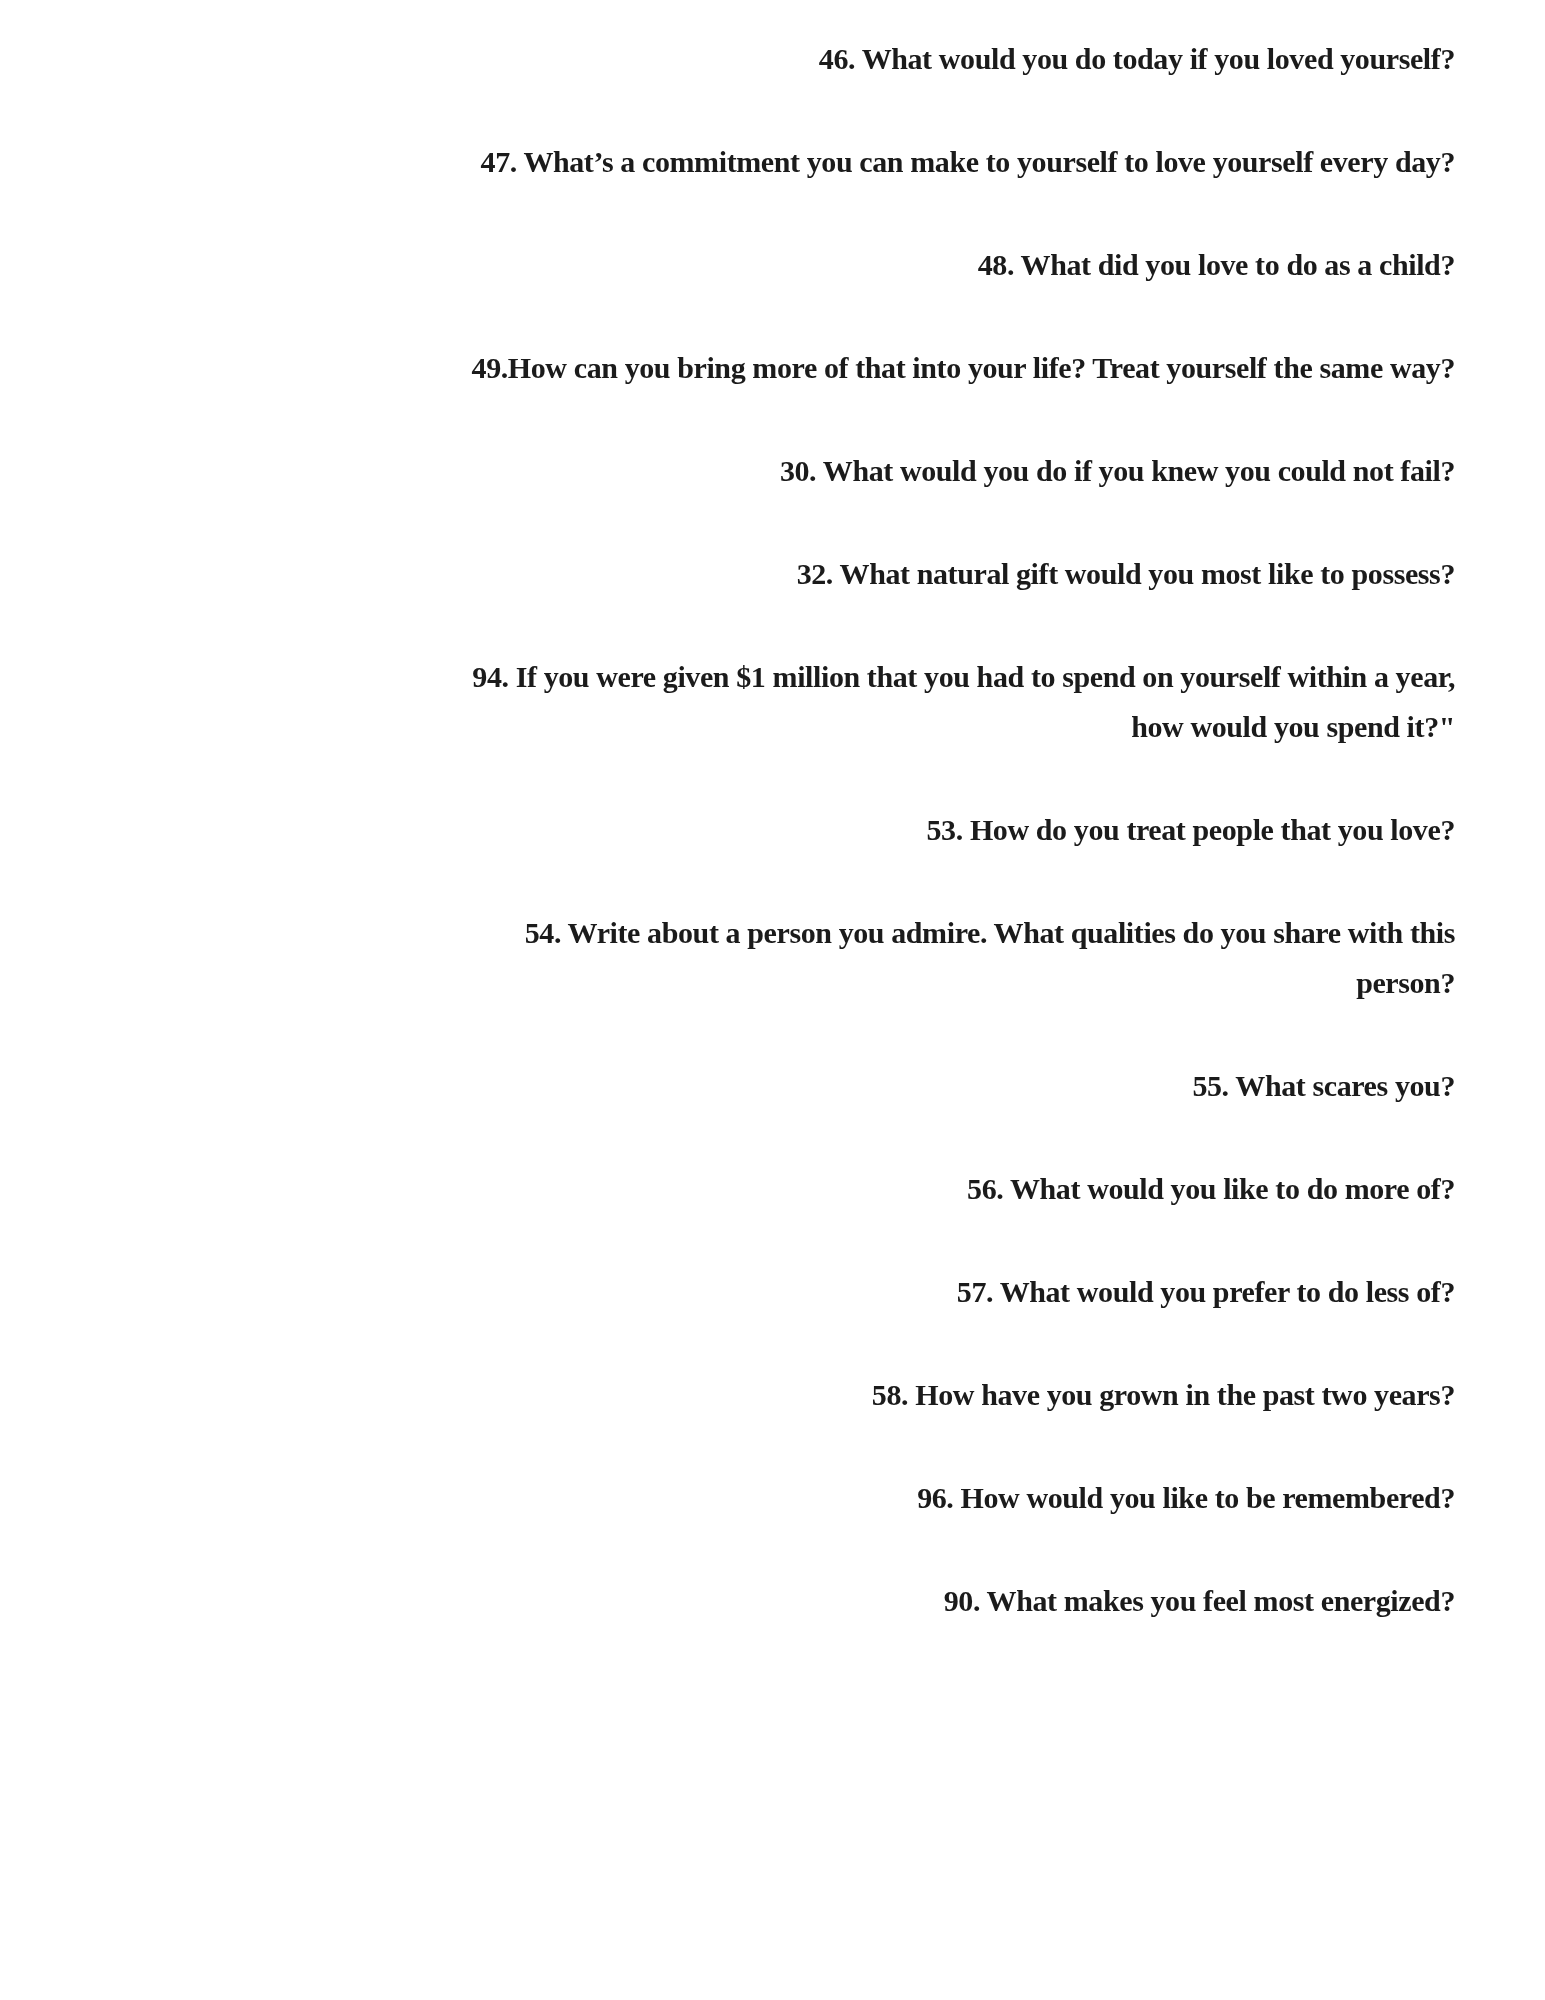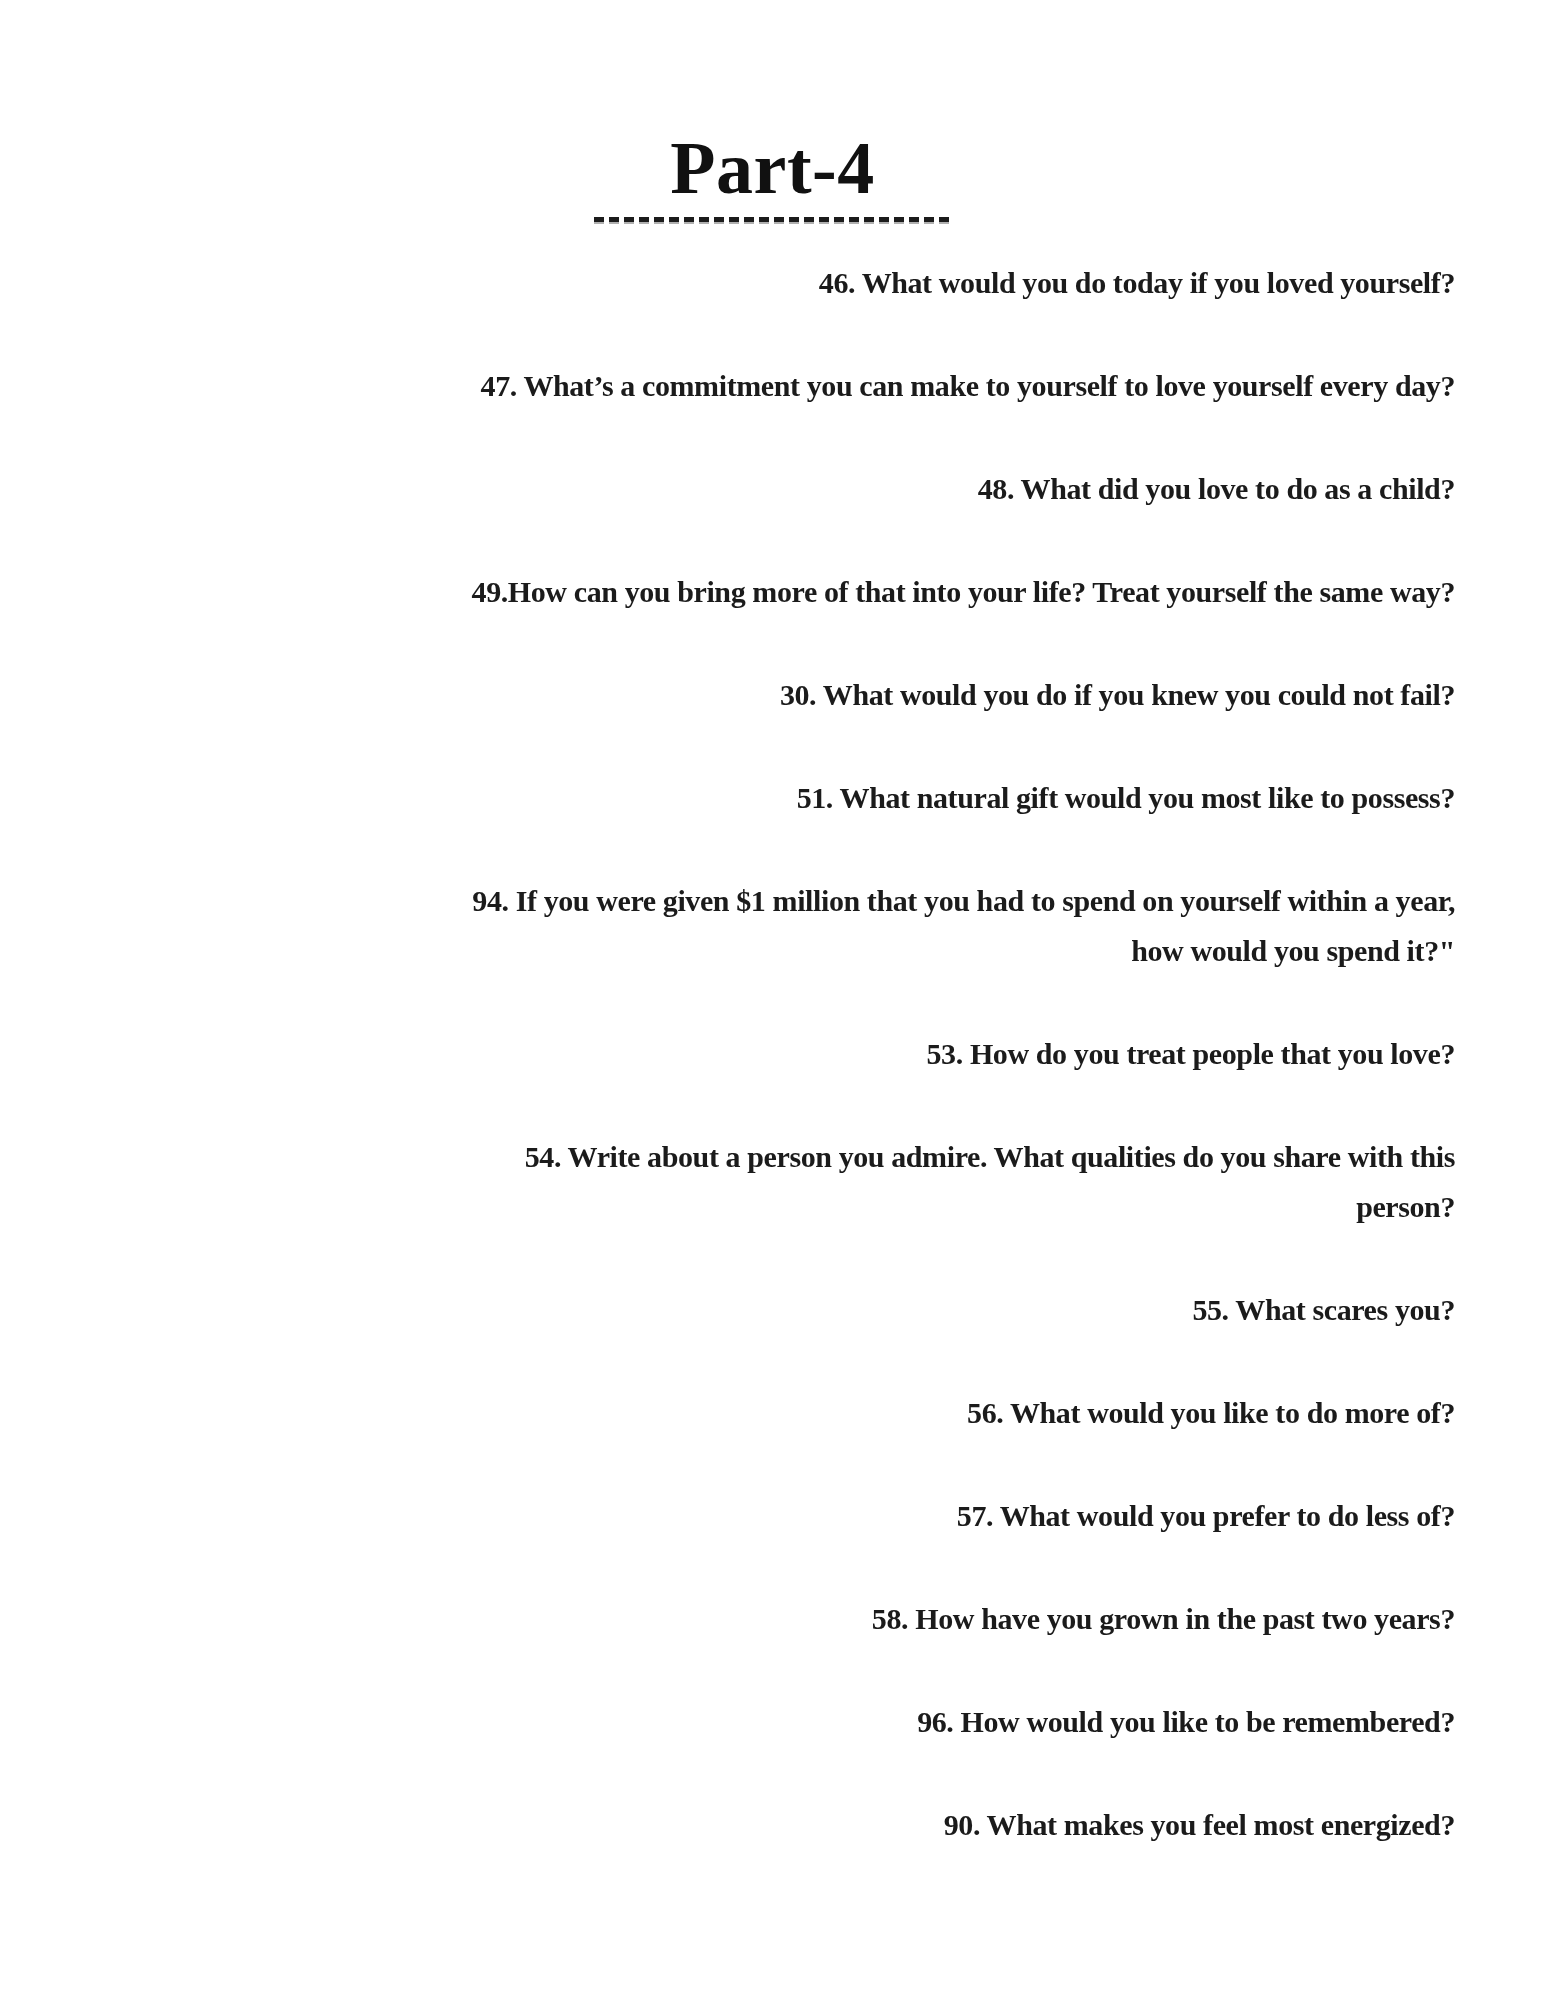--- a/index.html
+++ b/index.html
@@ -48,33 +48,29 @@
     letter-spacing: -0.4px;
     margin: 0 0 53px 0;
     white-space: pre-line;
     text-align: right;
   }
 </style>
 </head>
 <body>
 
 <div class="page">
-  <header class="page-header">
-    <h1 class="page-title">Part-4</h1>
-    <div class="title-underline"></div>
-  </header>
 
   <ol class="questions">
 
   <li class="question">46. What would you do today if you loved yourself?</li>
       <li class="question">47. What’s a commitment you can make to yourself to love yourself every day?</li>
       <li class="question">48. What did you love to do as a child?</li>
       <li class="question">49.How can you bring more of that into your life? Treat yourself the same way?</li>
       <li class="question">30. What would you do if you knew you could not fail?</li>
-      <li class="question">51. What natural gift would you most like to possess?</li>
+      <li class="question">32. What natural gift would you most like to possess?</li>
       <li class="question">94. If you were given $1 million that you had to spend on yourself within a year,
 how would you spend it?"</li>
       <li class="question">53. How do you treat people that you love?</li>
       <li class="question">54. Write about a person you admire. What qualities do you share with this
 person?</li>
       <li class="question">55. What scares you?</li>
       <li class="question">56. What would you like to do more of?</li>
       <li class="question">57. What would you prefer to do less of?</li>
       <li class="question">58. How have you grown in the past two years?</li>
       <li class="question">96. How would you like to be remembered?</li>

